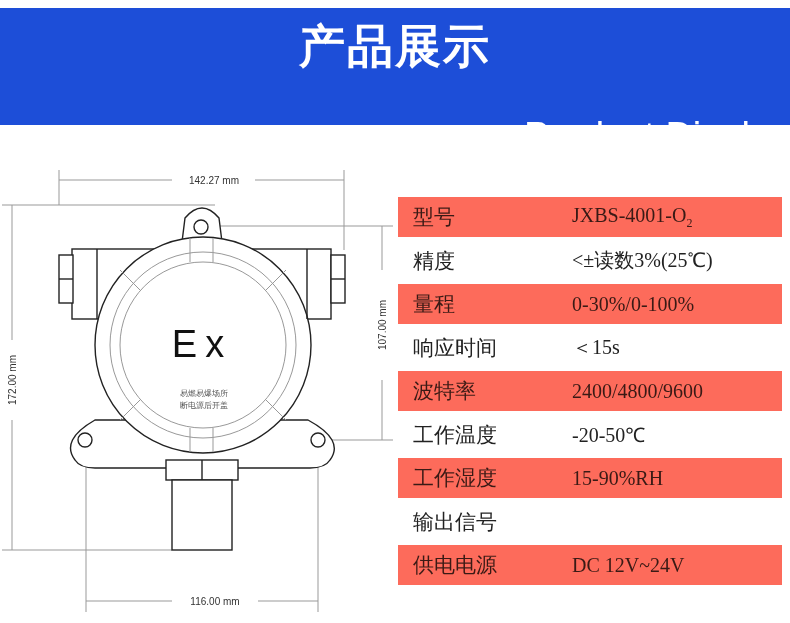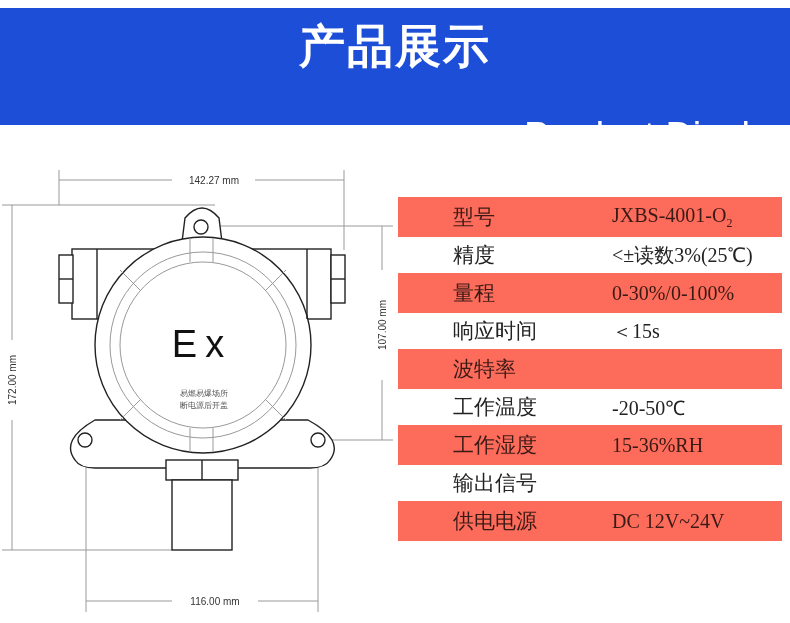--- a/index.html
+++ b/index.html
@@ -2,23 +2,23 @@
 <html><head>
 <meta charset="utf-8">
 <style>
   html,body{margin:0;padding:0;background:#ffffff;}
   body{width:790px;height:623px;position:relative;overflow:hidden;font-family:"DejaVu Sans",sans-serif;}
   .banner{position:absolute;left:0;top:8px;width:790px;height:117px;background:#1d4ed8;}
   .banner .cn{position:absolute;left:0;top:10px;width:790px;text-align:center;color:#fff;font-size:46px;font-weight:bold;letter-spacing:2px;line-height:56px;}
   .banner .en{position:absolute;left:0;top:66px;width:790px;text-align:right;color:#fff;font-size:38px;line-height:44px;font-family:"Liberation Sans",sans-serif;margin-top:40px;}
   .drawing{position:absolute;left:0;top:117px;width:395px;height:482px;}
   .specs{position:absolute;left:398px;top:197px;width:384px;}
-  .row{position:relative;height:36px;display:flex;align-items:center;}
+  .row{position:relative;height:47px;display:flex;align-items:center;}
   .row.hl{background:#fd6b5b;height:40px;}
-  .row .k{width:120px;padding-left:15px;font-size:21px;color:#222;font-family:"DejaVu Sans",sans-serif;margin-left:40px;}
+  .row .k{width:120px;padding-left:15px;font-size:21px;color:#222;font-family:"DejaVu Sans",sans-serif;}
   .row.hl .k{color:#3a1a15;}
   .row .v{font-size:20px;color:#222;font-family:"Liberation Serif",serif;margin-left:39px;}
   .row.hl .v{color:#3a1a15;}
   .dim{font-family:"Liberation Sans",sans-serif;font-size:10px;fill:#333;}
 </style>
 </head>
 <body>
 
 <div class="banner">
   <div class="cn">产品展示</div>
@@ -107,28 +107,29 @@
   <div class="row hl">
     <span class="k">量程</span>
     <span class="v">0-30%/0-100%</span>
   </div>
   <div class="row">
     <span class="k">响应时间</span>
     <span class="v">＜15s</span>
   </div>
   <div class="row hl">
     <span class="k">波特率</span>
+    <span class="v">2400/4800/9600</span>
   </div>
   <div class="row">
     <span class="k">工作温度</span>
     <span class="v">-20-50℃</span>
   </div>
   <div class="row hl">
     <span class="k">工作湿度</span>
-    <span class="v">15-36%RH</span>
+    <span class="v">15-90%RH</span>
   </div>
   <div class="row">
     <span class="k">输出信号</span>
   </div>
   <div class="row hl">
     <span class="k">供电电源</span>
     <span class="v">DC 12V~24V</span>
   </div>
 </div>
 

